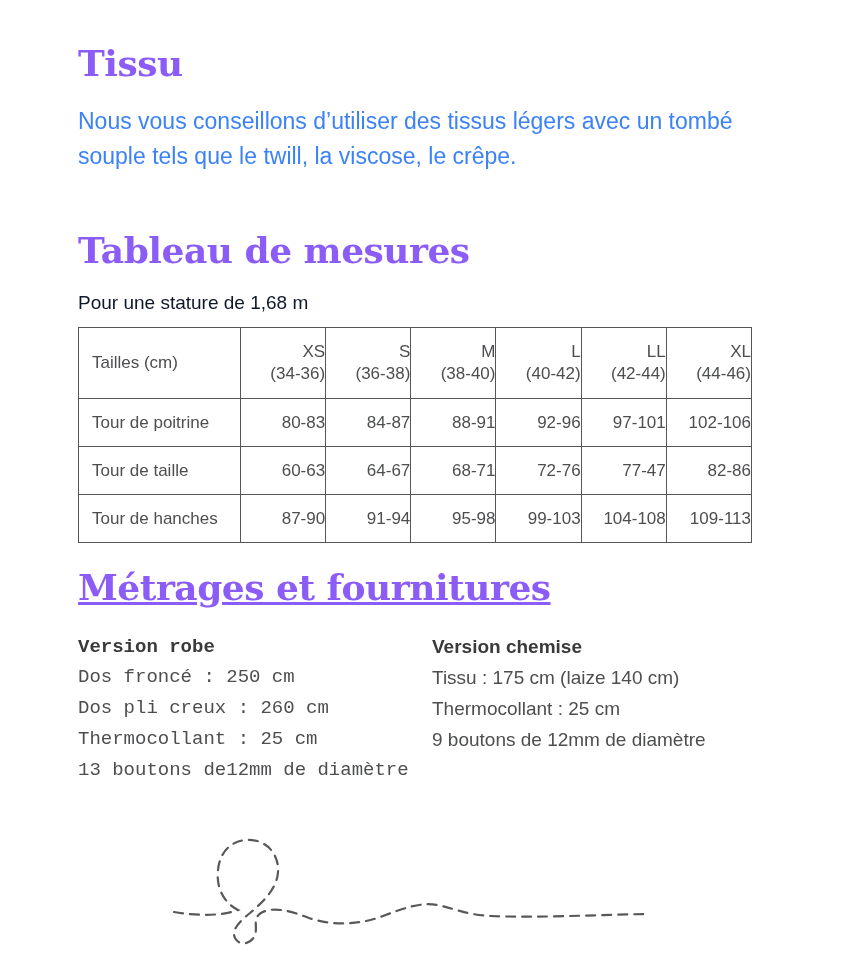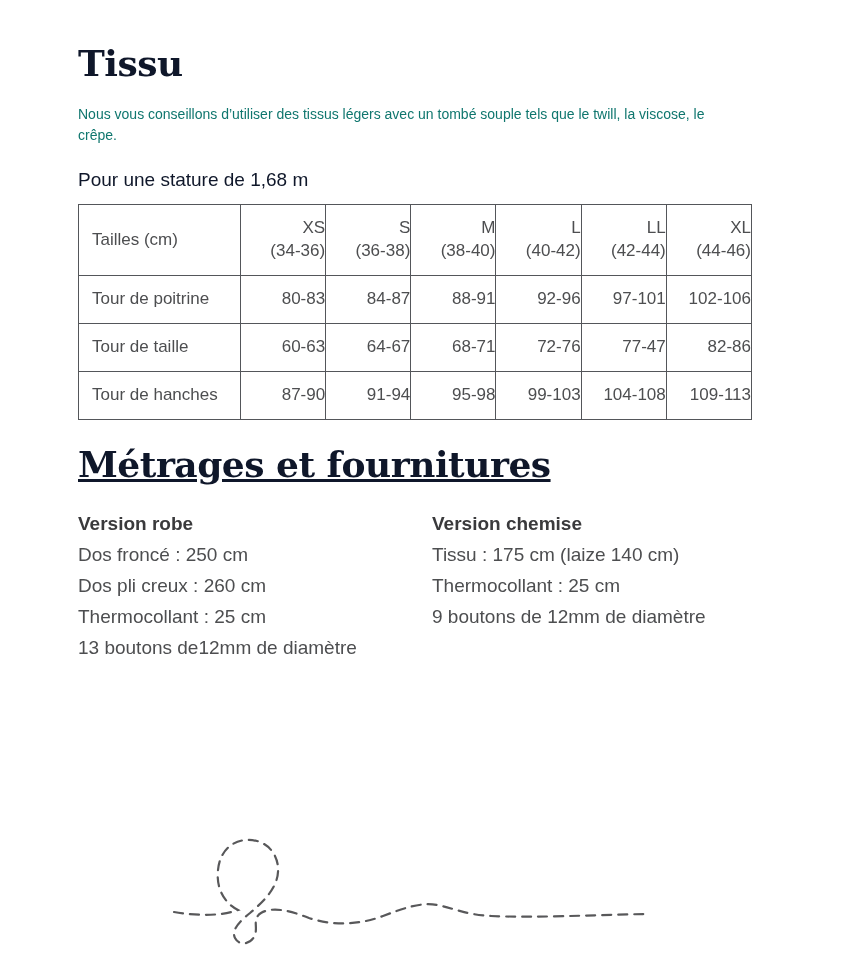--- a/index.html
+++ b/index.html
@@ -11,28 +11,28 @@
     position:relative;
     overflow:hidden;
   }
   .page { position:relative; width:845px; height:965px; padding:44px 95px 0 78px; }
 
   h1.display {
     font-family:"DejaVu Serif","Liberation Serif",serif;
     font-weight:700;
     font-size:36px;
     letter-spacing:-0.5px;
-    color:#0f172a;
+    color:#8b5cf6;
     line-height:1.1;
   }
   .intro {
     margin-top:20px;
-    font-size:14px;
+    font-size:23px;
     line-height:1.55;
-    color:#0f766e;
+    color:#3b82f6;
     max-width:655px;
   }
   .mesures-title { margin-top:56px; }
   .subtitle {
     margin-top:22px;
     font-size:19px;
     color:#0f172a;
   }
 
   table.sizes {
@@ -56,21 +56,21 @@
     text-align:left;
     padding-left:13px;
   }
   table.sizes tbody td, table.sizes tbody th { height:48px; }
 
   .fournitures-title { margin-top:25px;text-decoration:underline; }
   .columns {
     margin-top:24px;
     display:flex;
   }
-  .col-robe { width:354px; flex:0 0 354px; }
+  .col-robe { width:354px; flex:0 0 354px;font-family:Liberation Mono, monospace; }
   .col-chemise { flex:1; }
   .version-title {
     font-size:19px;
     font-weight:700;
     color:#3a3a3c;
     line-height:30px;
   }
   .supply-line {
     font-size:19px;
     line-height:31px;
@@ -84,20 +84,21 @@
   }
 </style>
 </head>
 <body>
 
 <div class="page">
 
   <h1 class="display">Tissu</h1>
   <p class="intro">Nous vous conseillons d’utiliser des tissus légers avec un tombé souple tels que le twill, la viscose, le crêpe.</p>
 
+  <h1 class="display mesures-title">Tableau de mesures</h1>
   <p class="subtitle">Pour une stature de 1,68 m</p>
 
   <table class="sizes">
     <colgroup>
       <col class="label-col">
         <col>
         <col>
         <col>
         <col>
         <col>

